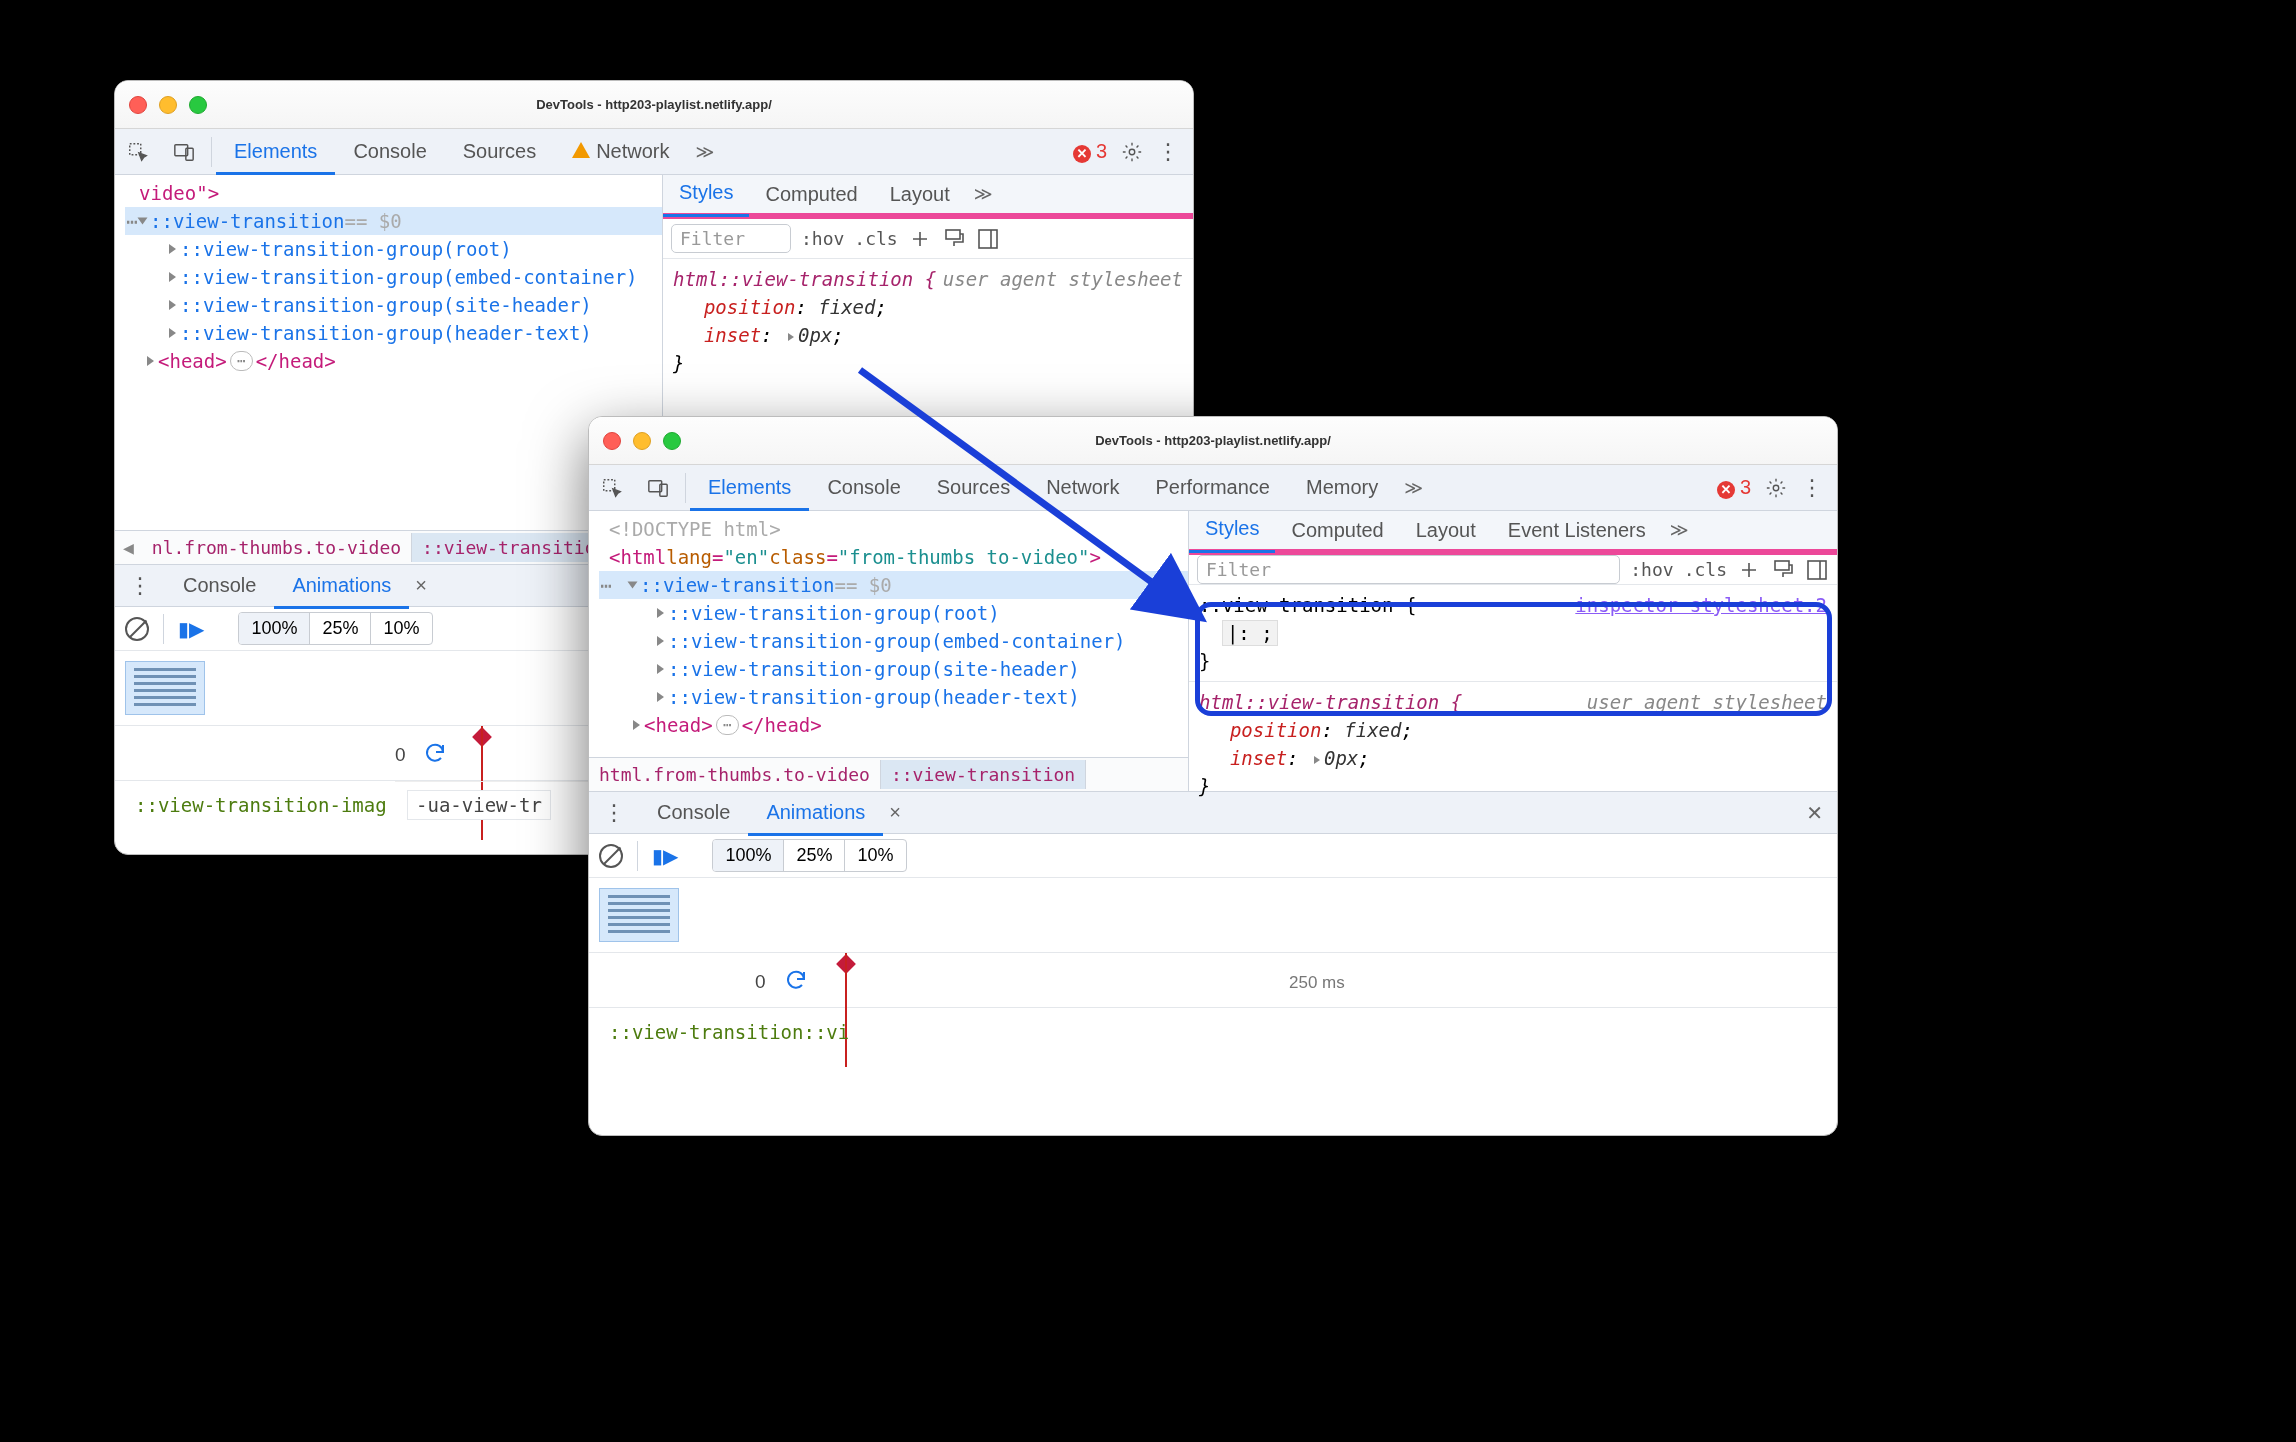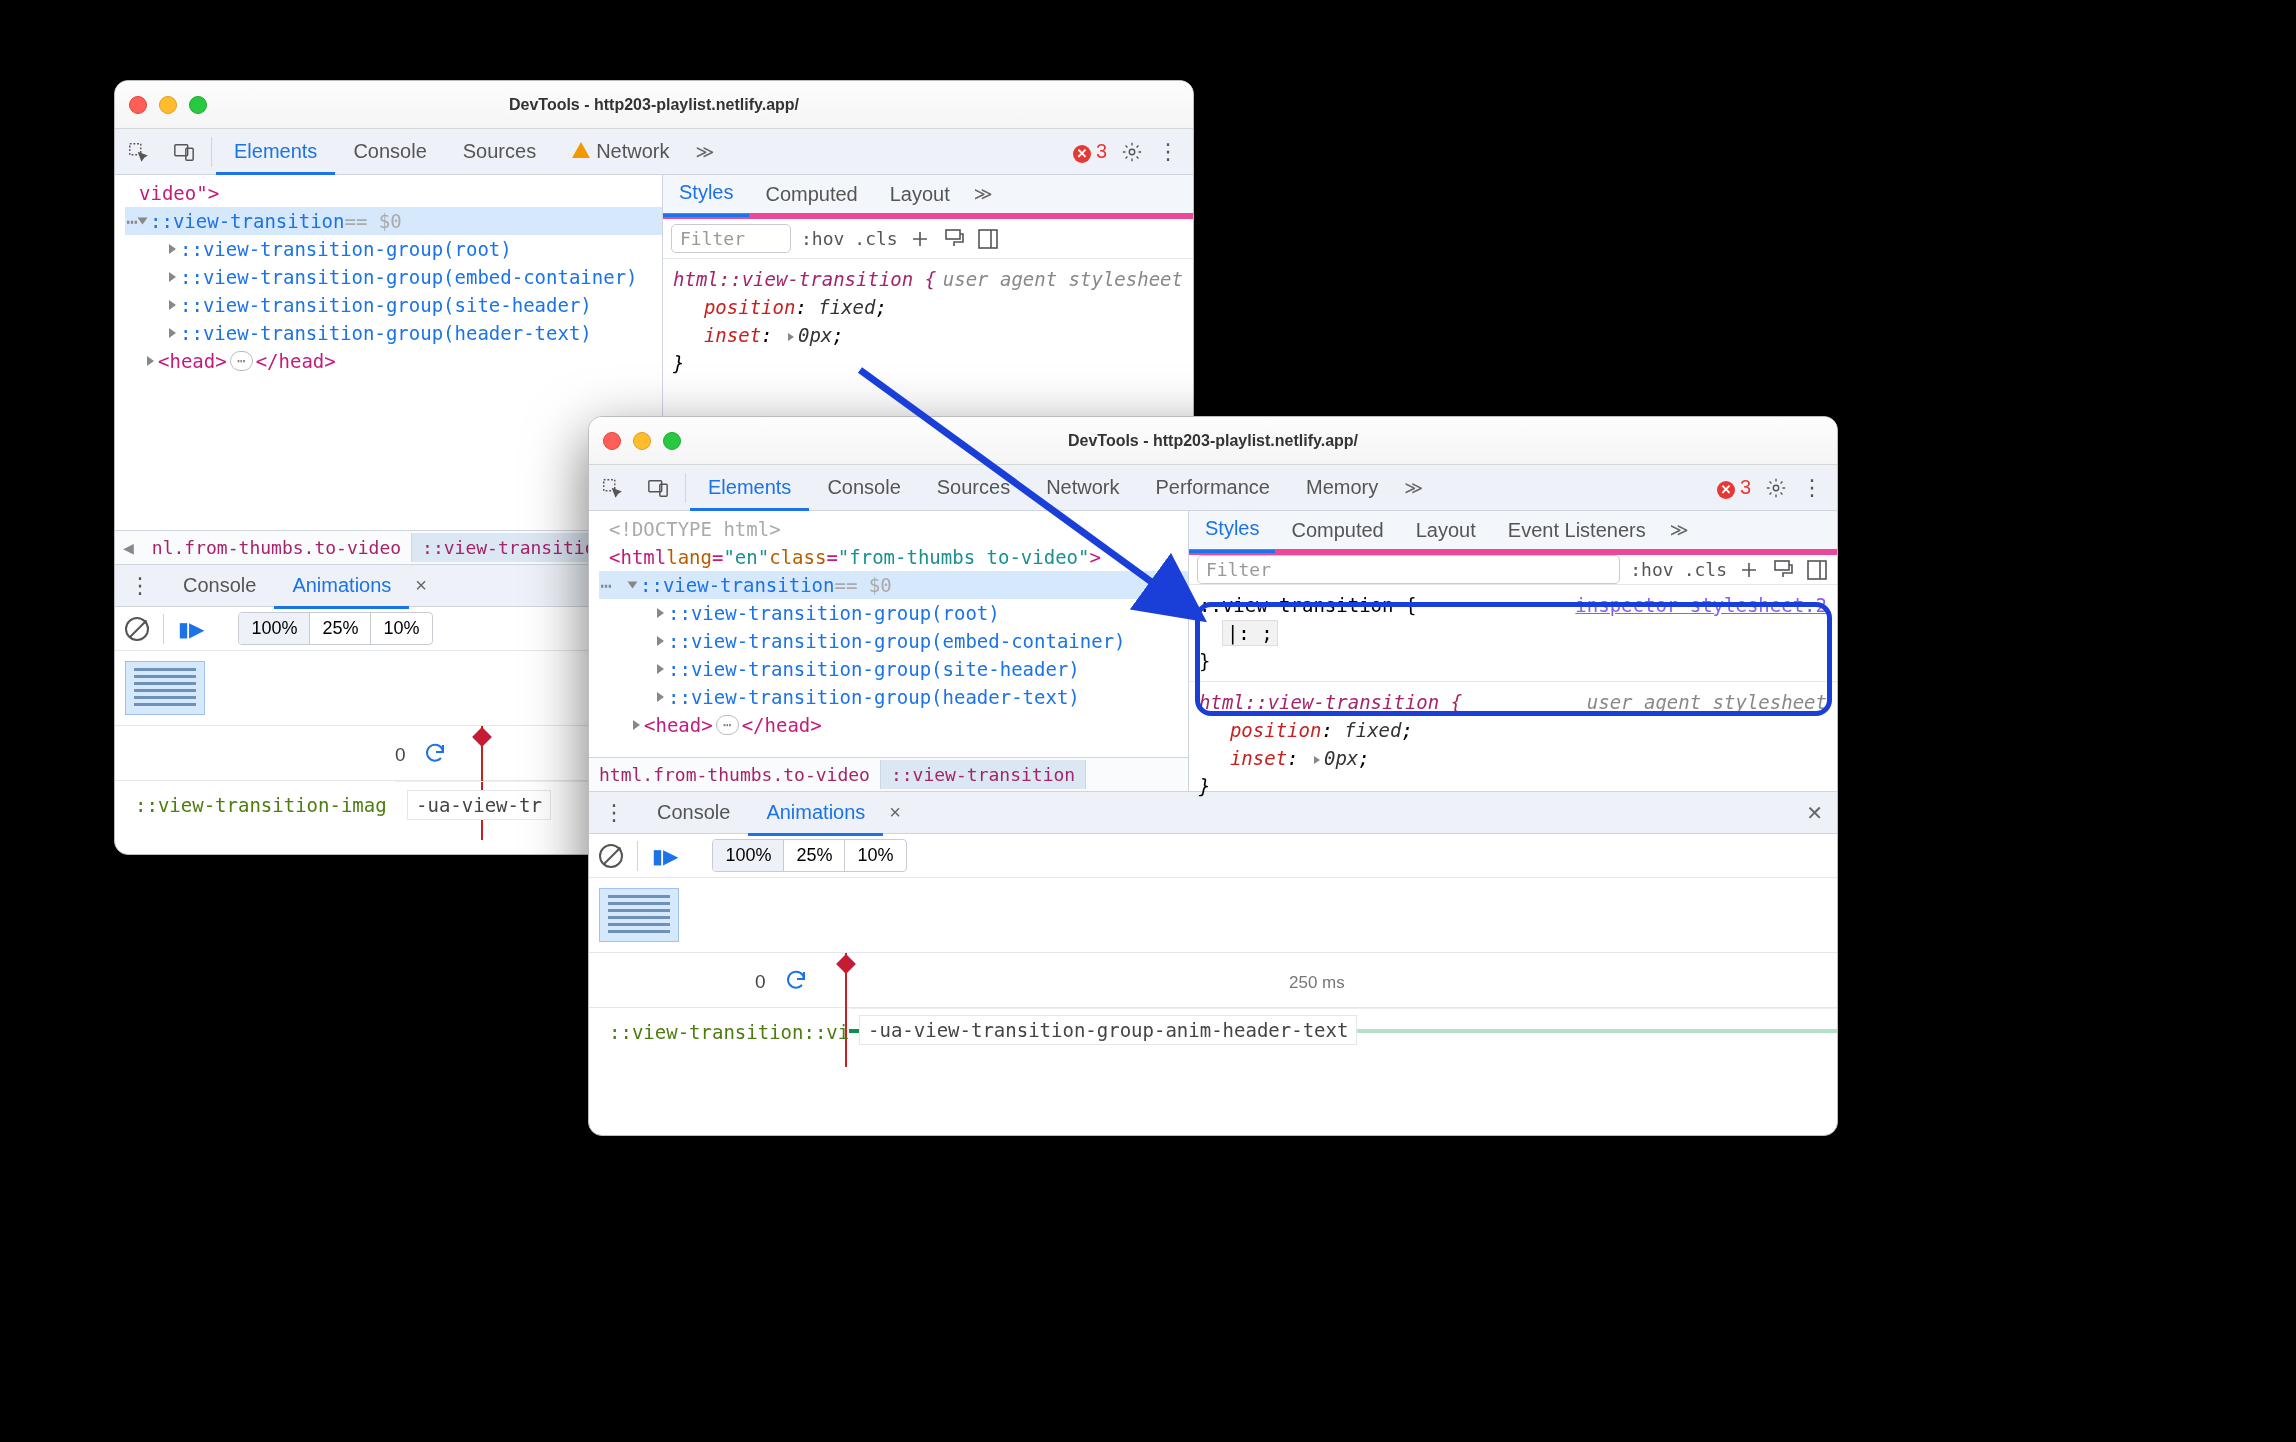--- a/index.html
+++ b/index.html
@@ -22,21 +22,21 @@
     display: flex;
     flex-direction: column;
     border: 1px solid #bcbcbc;
   }
 
   .titlebar {
     height: 48px;
     background: linear-gradient(#fdfdfd,#f5f5f5);
     border-bottom: 1px solid #d6d6d6;
     display:flex; align-items:center; padding:0 14px;
-    font-size: 16px; font-weight:600; color:#333;
+    font-size: 13px; font-weight:600; color:#333;
     position:relative;
   }
   .traffic { display:flex; gap:12px; position:absolute; left:14px; }
   .dot { width:18px; height:18px; border-radius:50%; }
   .dot.red{background:#ff5f57;border:1px solid #e0443e;}
   .dot.yel{background:#ffbd2e;border:1px solid #dfa022;}
   .dot.grn{background:#28c940;border:1px solid #1faa31;}
   .titlebar .ttext { margin:0 auto; }
 
   .main-tabs {
@@ -471,26 +471,20 @@
       <span class="reload" style="left:195px"><svg viewBox="0 0 24 24">
             <path d="M20 11a8 8 0 1 0-2 6"></path>
             <path d="M20 4v7h-7"></path>
           </svg></span>
       <span class="diamond" style="left:250px"></span>
       <span class="vline" style="left:256px"></span>
       <span class="tick" style="left:700px">250 ms</span>
     </div>
     <div class="animrow mono">
       <div class="name" style="width:260px">::view-transition::vie</div>
-      <div class="track">
-        <div class="bar" style="left:0px;width:490px"></div>
-        <div class="ball" style="left:483px"></div>
-        <div class="bar" style="left:490px;right:0;background:#b6e0c8"></div>
-        <div class="label" style="left:10px;top:6px">-ua-view-transition-group-anim-header-text</div>
-      </div>
     </div>
   </div>
 </div>
 
 <div class="highlight-box" style="left:1195px; top:602px; width:637px; height:114px;"></div>
 <svg class="arrow-svg" style="left:840px; top:350px; width:400px; height:290px;">
   <defs>
       <marker id="ah" markerWidth="10" markerHeight="10" refX="7" refY="5" orient="auto">
         <path d="M0,0 L10,5 L0,10 z" fill="#1a3fd8"></path>
       </marker>

